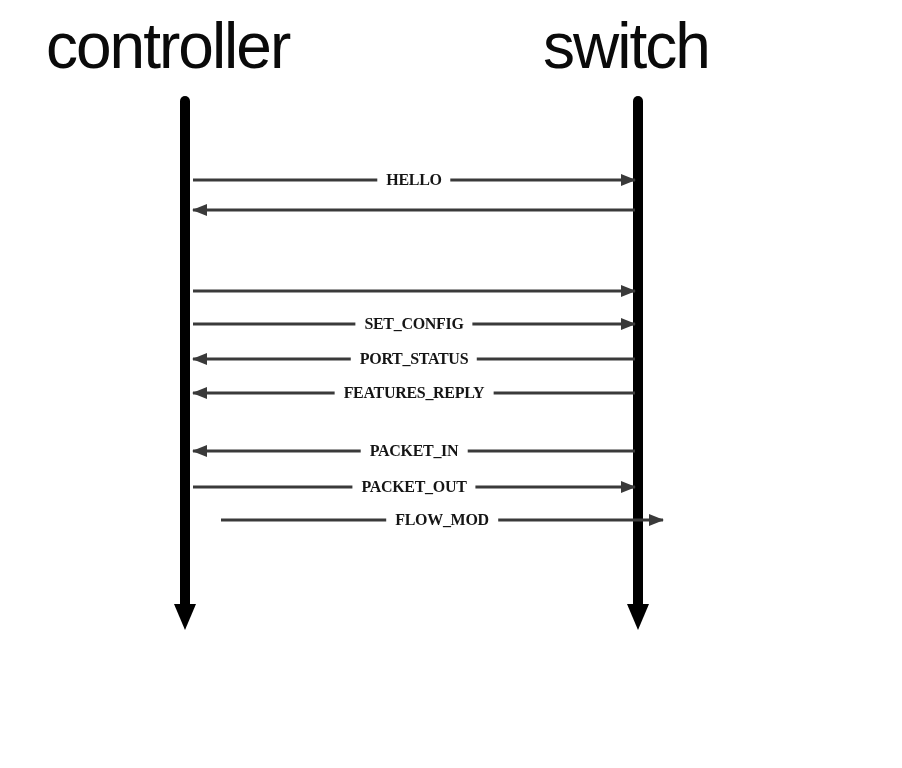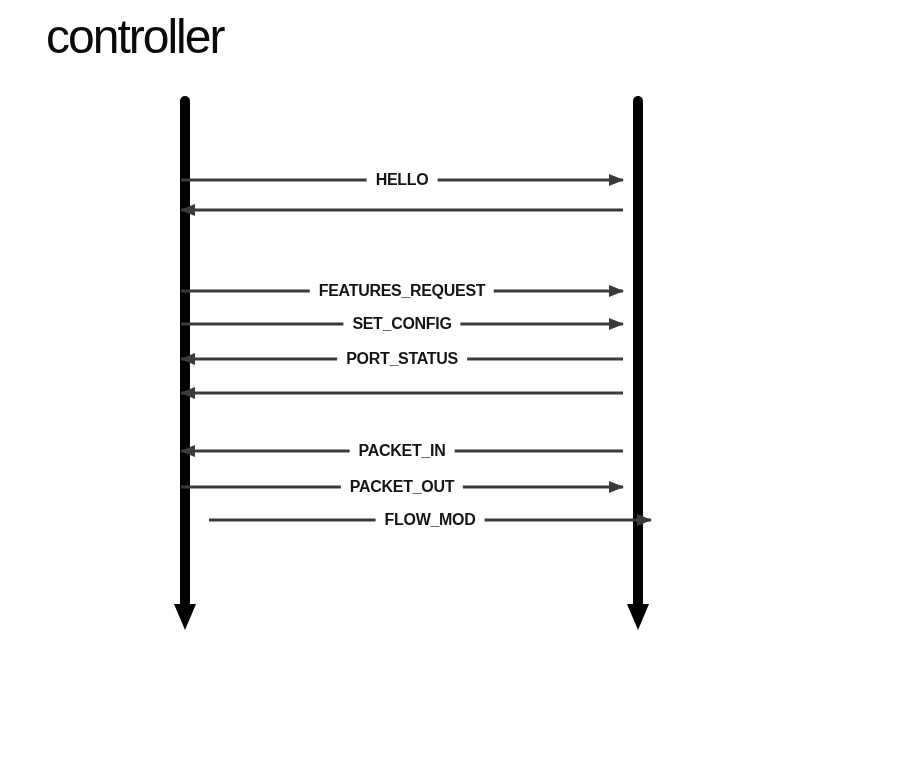--- a/index.html
+++ b/index.html
@@ -10,21 +10,21 @@
     position: relative;
     width: 902px;
     height: 768px;
     background: var(--bg, #ffffff);
     overflow: hidden;
   }
 
   .actor {
     position: absolute;
     top: 8px;
-    font-size: 48px;
+    font-size: 64px;
     font-weight: 400;
     letter-spacing: -2px;
     color: #0a0a0a;
     line-height: 1.2;
     white-space: nowrap;
   }
   .actor-left  { left: 46px; }
   .actor-right { left: 543px; }
 
   .lifeline {
@@ -44,23 +44,24 @@
     left: 50%;
     transform: translateX(-50%);
     width: 0; height: 0;
     border-left: 11px solid transparent;
     border-right: 11px solid transparent;
     border-top: 26px solid var(--lifeline, #000);
   }
 
   .message {
     position: absolute;
-    left: 180px;
+    left: 192px;
     width: 444px;
     height: 18px;
+    font-family: Liberation Serif, serif;
   }
   .msg-line {
     position: absolute;
     left: 1px; right: 1px;
     top: 50%;
     transform: translateY(-50%);
     height: 3px;
     background: var(--arrow, #3a3a3a);
   }
   .msg-head {
@@ -87,20 +88,21 @@
     white-space: nowrap;
   }
 </style>
 </head>
 <body>
 
 <div class="canvas">
 
   <div class="actor actor-left">controller</div>
 
+  <div class="actor actor-right">switch</div>
 
   <div class="lifeline lifeline-left">
     <div class="lifeline-head"></div>
   </div>
 
   <div class="lifeline lifeline-right">
     <div class="lifeline-head"></div>
   </div>
 
   <div id="messages">
@@ -109,35 +111,35 @@
         <div class="msg-head"></div>
         <span class="msg-label">HELLO</span>
       </div>
       <div class="message left" style="top: 201px;">
         <div class="msg-line"></div>
         <div class="msg-head"></div>
       </div>
       <div class="message right" style="top: 282px;">
         <div class="msg-line"></div>
         <div class="msg-head"></div>
-        <span class="msg-label">FEATURES_REQUEST</span>
       </div>
       <div class="message right" style="top: 315px;">
         <div class="msg-line"></div>
         <div class="msg-head"></div>
         <span class="msg-label">SET_CONFIG</span>
       </div>
       <div class="message left" style="top: 350px; text-align: right;">
         <div class="msg-line"></div>
         <div class="msg-head"></div>
         <span class="msg-label">PORT_STATUS</span>
       </div>
       <div class="message left" style="top: 384px;">
         <div class="msg-line"></div>
         <div class="msg-head"></div>
+        <span class="msg-label">FEATURES_REPLY</span>
       </div>
       <div class="message left" style="top: 442px;">
         <div class="msg-line"></div>
         <div class="msg-head"></div>
         <span class="msg-label">PACKET_IN</span>
       </div>
       <div class="message right" style="top: 478px;">
         <div class="msg-line"></div>
         <div class="msg-head"></div>
         <span class="msg-label">PACKET_OUT</span>

